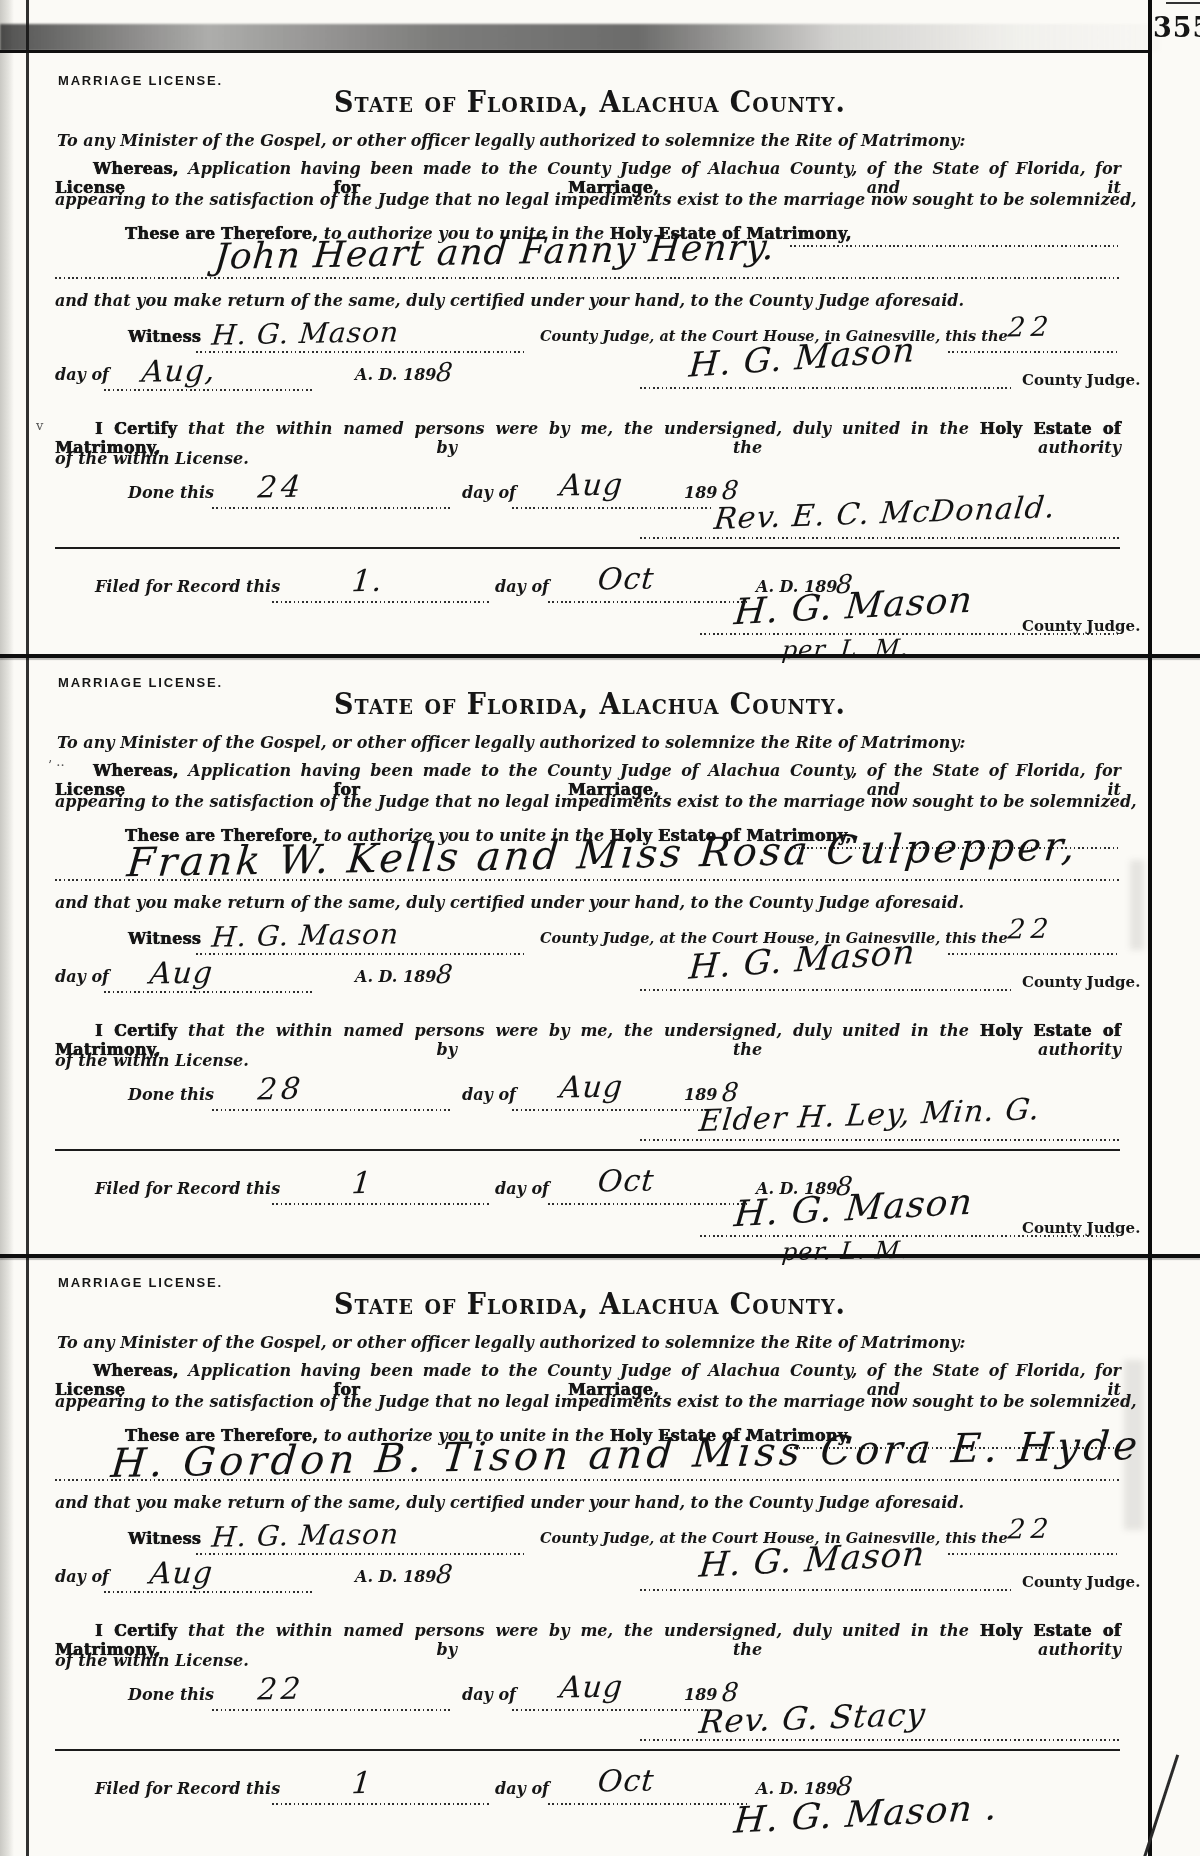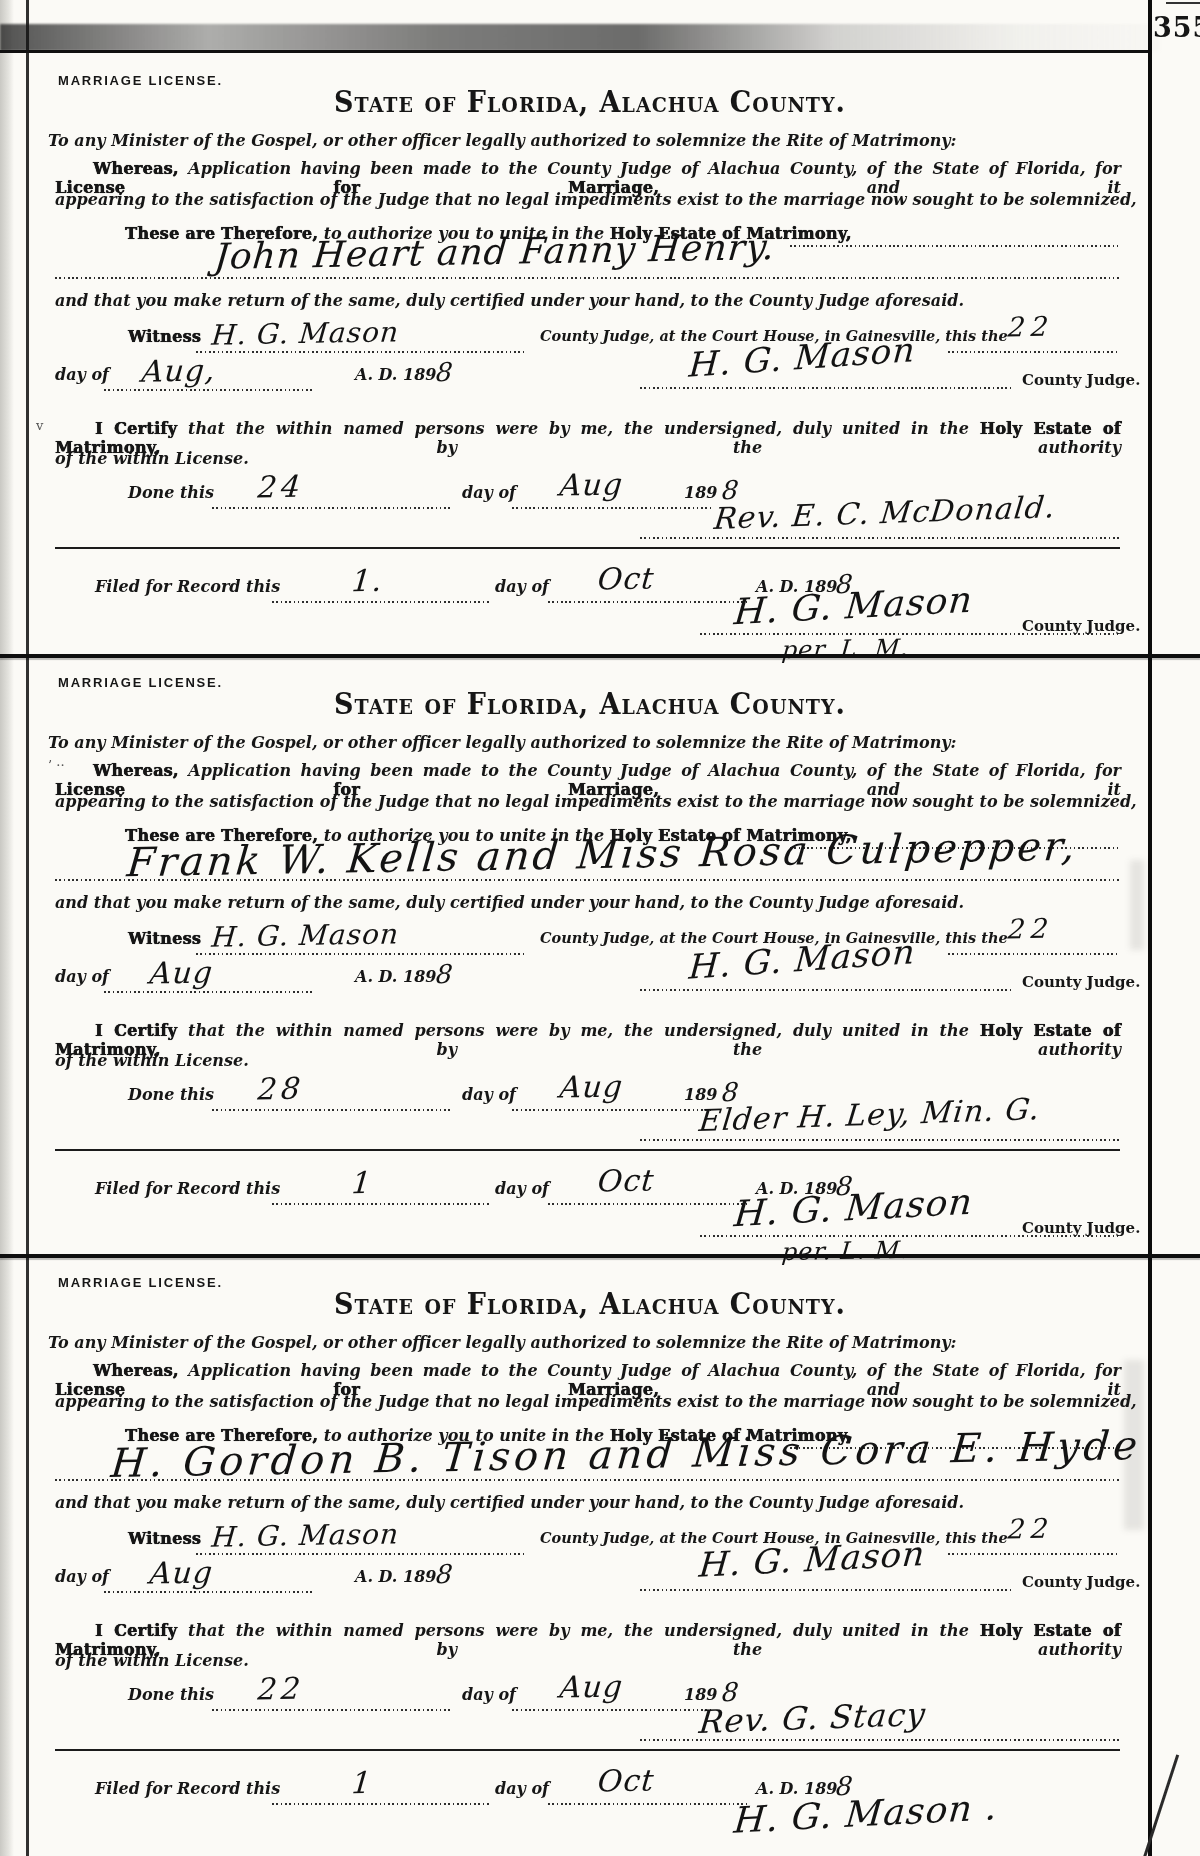--- a/index.html
+++ b/index.html
@@ -24,21 +24,21 @@
   .record{position:absolute;left:0;width:1052px;height:602px;}
   .record > *{position:absolute;}
   .divider{left:0;top:-3px;width:1200px;height:4px;background:#0e0e0e;box-shadow:0 2px 1px rgba(0,0,0,.25);}
   .ml-label{left:58px;top:18px;font-family:"Liberation Sans",sans-serif;font-weight:bold;
         font-size:13px;letter-spacing:1.8px;}
   .title{left:60px;top:31px;width:1060px;text-align:center;font-size:27px;font-weight:bold;
         font-variant:small-caps;letter-spacing:1px;transform:scaleY(1.08);}
   .print{font-size:16px;font-weight:bold;font-style:italic;white-space:nowrap;}
   .jline{width:1066px;left:55px;text-align:justify;text-align-last:justify;white-space:normal;}
   .bl{font-style:normal;letter-spacing:.3px;text-shadow:.5px 0 0 currentColor,0 0 .7px currentColor;}
-  .addressee{left:48px;top:76px;}
+  .addressee{left:57px;top:76px;}
   .whereas{top:104px;text-indent:38px;}
   .appearing{left:55px;top:135px;}
   .therefore{left:125px;top:169px;}
   .certify{top:364px;text-indent:40px;}
   .license2{left:55px;top:394px;}
   .dots{height:2px;background-image:repeating-linear-gradient(90deg,#2d2d2d 0 1.6px,rgba(0,0,0,0) 1.6px 4.3px);}
   .mline{left:55px;top:492px;width:1065px;height:2px;background:#1b1b1b;}
   .hw{font-style:italic;color:#131313;letter-spacing:1px;white-space:nowrap;transform:skewX(-6deg) rotate(-1deg);}
   .cj{font-size:15px;font-weight:bold;white-space:nowrap;}
 </style>

